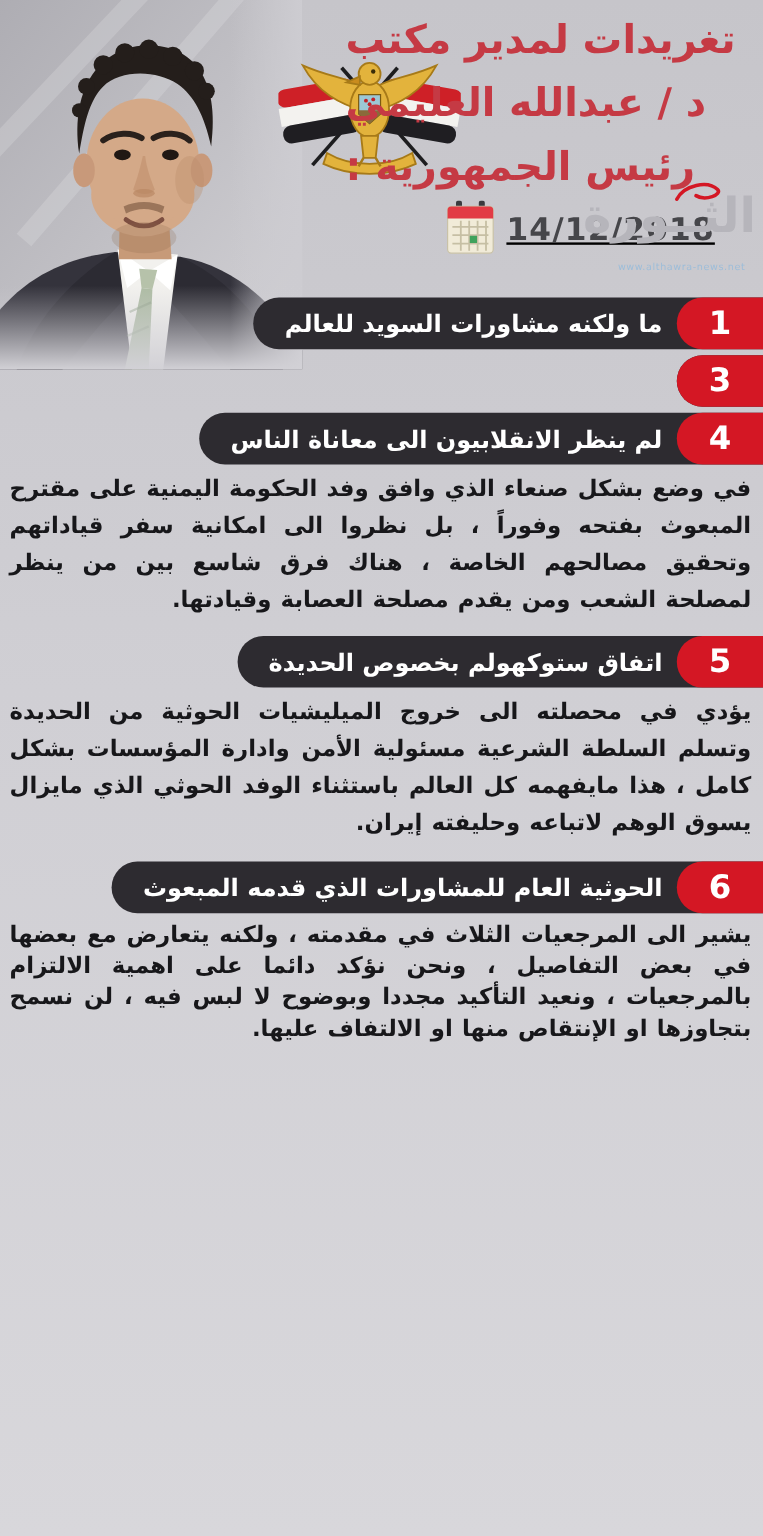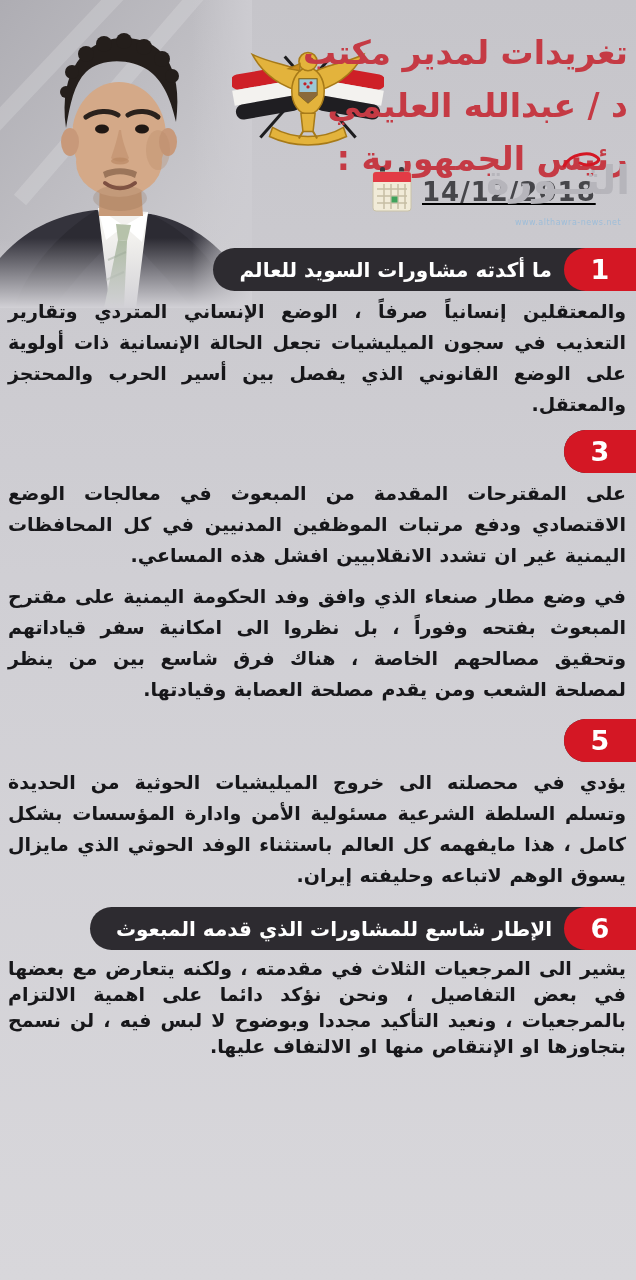--- a/index.html
+++ b/index.html
@@ -4,21 +4,21 @@
 <style>
   html,body{margin:0;padding:0;background:#9b9aa0;}
   .page{
     position:relative;width:636px;height:1280px;margin:0 auto;
     background:linear-gradient(180deg,#c6c5ca 0%,#d0cfd4 45%,#d8d7db 100%);
     overflow:hidden;font-family:"DejaVu Sans",sans-serif;
   }
   
   .photo{position:absolute;top:0;left:0;width:252px;height:308px;}
   .emblem{position:absolute;top:42px;left:232px;width:152px;height:104px;}
-  .title-block{position:absolute;top:6px;right:8px;width:340px;direction:rtl;text-align:right;margin-top:20px;}
+  .title-block{position:absolute;top:6px;right:8px;width:340px;direction:rtl;text-align:left;}
   .title-line{font-size:33px;font-weight:bold;color:#c53a44;line-height:53px;white-space:nowrap;}
   .dateline{position:absolute;top:167px;left:372px;display:flex;align-items:center;gap:10px;text-decoration:underline;}
   .date-text{font-size:26px;font-weight:bold;color:#46464a;letter-spacing:1px;}
   .logo{position:absolute;top:158px;right:6px;width:124px;text-align:center;}
   .logo-text{position:relative;font-size:40px;font-weight:bold;color:#b6b5bb;direction:rtl;line-height:1.1;}
   .logo-swirl{position:absolute;top:-8px;right:26px;width:46px;height:22px;}
   .logo-url{font-size:8px;color:#9dbdd9;filter:blur(0.6px);letter-spacing:.5px;margin-top:16px;}
   
   .content{position:absolute;top:248px;left:0;width:100%;}
   .banner{
@@ -177,49 +177,52 @@
     <svg class="logo-swirl" viewBox="0 0 46 22">
       <path d="M6,16 C12,4 32,0 40,8 C44,12 30,18 22,13" stroke="#d41724" stroke-width="3" fill="none" stroke-linecap="round"></path>
     </svg>
     <div class="logo-url">www.althawra-news.net</div>
   </div>
 
   <div class="content">
 
     <section class="sec-1">
       <div class="banner">
-        <div class="banner-title">ما أكدته مشاورات السويد للعالم</div>
+        <div class="banner-title">ما ولكنه مشاورات السويد للعالم</div>
         <div class="num-pill">1</div>
       </div>
     </section>
 
     <section class="sec-2">
-      <p class="body-text">والمعتقلين إنسانياً صرفاً ، الوضع الإنساني المتردي وتقارير التعذيب في سجون الميليشيات تجعل الحالة الإنسانية ذات أولوية على الوضع القانوني الذي يفصل بين أسير الحرب والمحتجز والمعتقل.</p>
     </section>
 
     <section class="sec-3">
       <div class="banner">
         <div class="num-pill">3</div>
       </div>
-      <p class="body-text">على المقترحات المقدمة من المبعوث في معالجات الوضع الاقتصادي ودفع مرتبات الموظفين المدنيين في كل المحافظات اليمنية غير ان تشدد الانقلابيين افشل هذه المساعي.</p>
     </section>
 
     <section class="sec-4">
-      <p class="body-text">في وضع مطار صنعاء الذي وافق وفد الحكومة اليمنية على مقترح المبعوث بفتحه وفوراً ، بل نظروا الى امكانية سفر قياداتهم وتحقيق مصالحهم الخاصة ، هناك فرق شاسع بين من ينظر لمصلحة الشعب ومن يقدم مصلحة العصابة وقيادتها.</p>
+      <div class="banner">
+        <div class="banner-title">لم ينظر الانقلابيون الى معاناة الناس</div>
+        <div class="num-pill">4</div>
+      </div>
+      <p class="body-text">في وضع بشكل صنعاء الذي وافق وفد الحكومة اليمنية على مقترح المبعوث بفتحه وفوراً ، بل نظروا الى امكانية سفر قياداتهم وتحقيق مصالحهم الخاصة ، هناك فرق شاسع بين من ينظر لمصلحة الشعب ومن يقدم مصلحة العصابة وقيادتها.</p>
     </section>
 
     <section class="sec-5">
       <div class="banner">
+        <div class="banner-title">اتفاق ستوكهولم بخصوص الحديدة</div>
         <div class="num-pill">5</div>
       </div>
       <p class="body-text">يؤدي في محصلته الى خروج الميليشيات الحوثية من الحديدة وتسلم السلطة الشرعية مسئولية الأمن وادارة المؤسسات بشكل كامل ، هذا مايفهمه كل العالم باستثناء الوفد الحوثي الذي مايزال يسوق الوهم لاتباعه وحليفته إيران.</p>
     </section>
 
     <section class="sec-6">
       <div class="banner">
-        <div class="banner-title">الإطار شاسع للمشاورات الذي قدمه المبعوث</div>
+        <div class="banner-title">الحوثية العام للمشاورات الذي قدمه المبعوث</div>
         <div class="num-pill">6</div>
       </div>
       <p class="body-text">يشير الى المرجعيات الثلاث في مقدمته ، ولكنه يتعارض مع بعضها في بعض التفاصيل ، ونحن نؤكد دائما على اهمية الالتزام بالمرجعيات ، ونعيد التأكيد مجددا وبوضوح لا لبس فيه ، لن نسمح بتجاوزها او الإنتقاص منها او الالتفاف عليها.</p>
     </section>
 
   </div>
 </div>
 
 </body></html>

